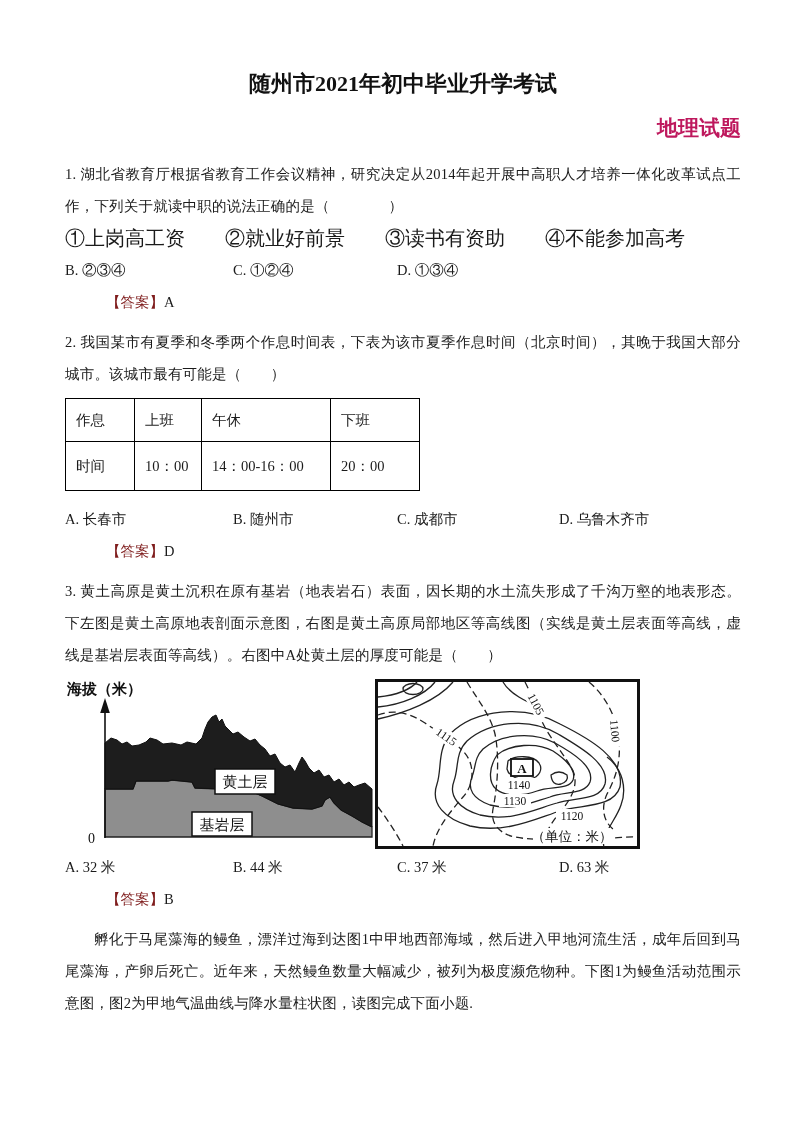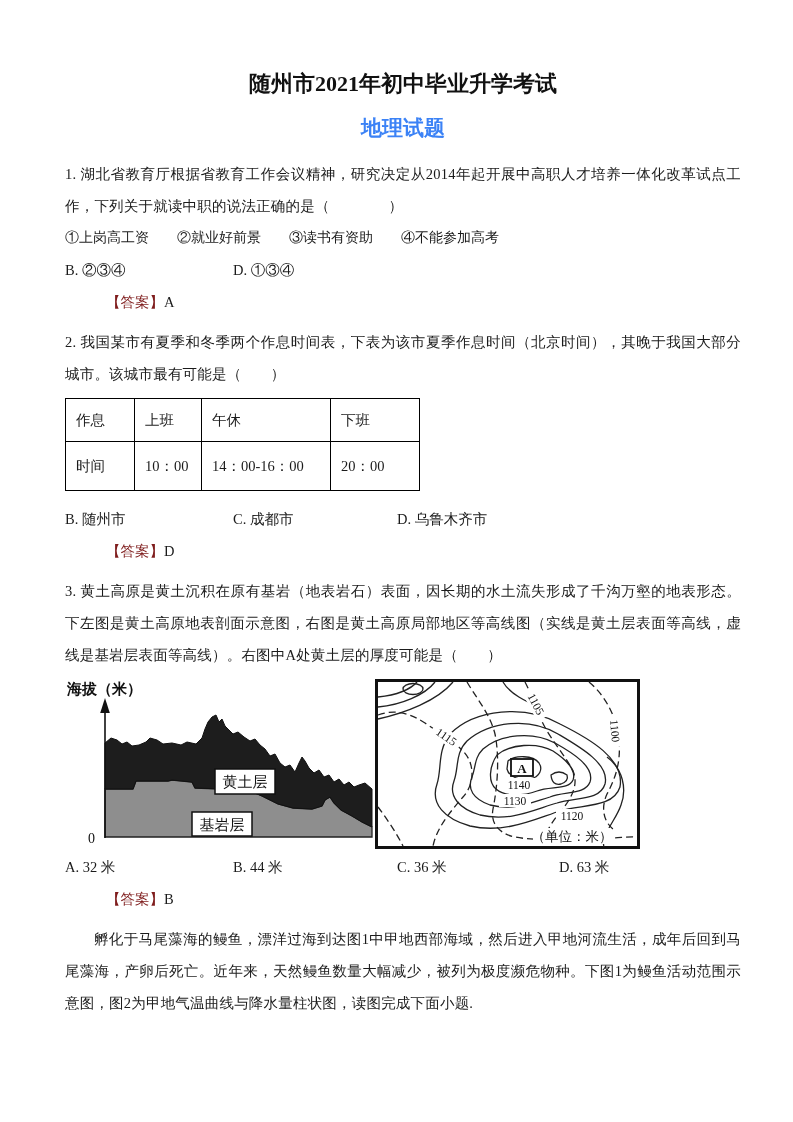--- a/index.html
+++ b/index.html
@@ -4,24 +4,24 @@
 <style>
   html,body{margin:0;padding:0;background:#ffffff;}
   body{
     width:793px;height:1122px;
     font-family:"Liberation Serif","DejaVu Serif",serif;
     color:#1b1b1b;
     -webkit-font-smoothing:antialiased;
   }
   .page{box-sizing:border-box;width:793px;height:1122px;padding:58px 52px 0 65px;overflow:hidden;}
   .doc-title{margin:12px 0 0 0;font-size:22px;line-height:28px;font-weight:bold;text-align:center;color:#111;}
-  .doc-subtitle{margin:16px 0 16px 0;font-size:21px;line-height:28px;font-weight:bold;text-align:center;color:#3b82f6;}
+  .doc-subtitle{margin:16px 0 16px 0;font-size:21px;line-height:28px;font-weight:bold;text-align:right;color:#be185d;}
   p{margin:0;}
   .stem{margin-top:8px;font-size:14.5px;line-height:32px;text-align:justify;letter-spacing:.2px;}
-  .subitems{font-size:14px;line-height:32px;}
+  .subitems{font-size:20px;line-height:32px;}
   .options{display:grid;grid-template-columns:168px 164px 162px auto;font-size:14.5px;line-height:32px;}
   .answer{font-size:14.5px;line-height:32px;}
   .answer .ans-label{color:#7f1d1d;margin-left:41px;}
   .answer .ans-value{color:#1b1b1b;}
   table.schedule{border-collapse:collapse;margin:8px 2px 12px 0;}
   table.schedule td{
     border:1.6px solid #000;
     font-size:14.5px;
     padding:0 10px;
     vertical-align:middle;
@@ -38,20 +38,21 @@
 <div class="page">
 
   <h1 class="doc-title">随州市2021年初中毕业升学考试</h1>
   <h2 class="doc-subtitle">地理试题</h2>
 
   <section>
     <p class="stem">1. 湖北省教育厅根据省教育工作会议精神，研究决定从2014年起开展中高职人才培养一体化改革试点工作，下列关于就读中职的说法正确的是（　　　　）</p>
     <p class="subitems">①上岗高工资　　②就业好前景　　③读书有资助　　④不能参加高考</p>
     <div class="options">
       <span>B. ②③④</span>
+      <span>C. ①②④</span>
       <span>D. ①③④</span>
     </div>
     <p class="answer">
       <span class="ans-label">【答案】</span><span class="ans-value">A</span>
     </p>
   </section>
 
   <section>
     <p class="stem">2. 我国某市有夏季和冬季两个作息时间表，下表为该市夏季作息时间（北京时间），其晚于我国大部分城市。该城市最有可能是（　　）</p>
     <table class="schedule">
@@ -64,20 +65,21 @@
         </tr>
         <tr class="r1">
           <td class="c0">时间</td>
           <td class="c1">10：00</td>
           <td class="c2">14：00-16：00</td>
           <td class="c3">20：00</td>
         </tr>
       </tbody>
     </table>
     <div class="options">
+      <span>A. 长春市</span>
       <span>B. 随州市</span>
       <span>C. 成都市</span>
       <span>D. 乌鲁木齐市</span>
     </div>
     <p class="answer">
       <span class="ans-label">【答案】</span><span class="ans-value">D</span>
     </p>
   </section>
 
   <section>
@@ -153,21 +155,21 @@
         <text x="147" y="93.5" text-anchor="middle" font-size="13" font-weight="bold" fill="#111">A</text>
 
         <rect x="158" y="149" width="78" height="16" fill="#ffffff"></rect>
         <text x="197" y="162" text-anchor="middle" font-size="13.5" fill="#111">（单位：米）</text>
       </svg>
     </div>
 
     <div class="options">
       <span>A. 32 米</span>
       <span>B. 44 米</span>
-      <span>C. 36 米</span>
+      <span>C. 37 米</span>
       <span>D. 63 米</span>
     </div>
     <p class="answer">
       <span class="ans-label">【答案】</span><span class="ans-value">B</span>
     </p>
   </section>
 
   <p class="stem" style="text-indent:2em;">孵化于马尾藻海的鳗鱼，漂洋过海到达图1中甲地西部海域，然后进入甲地河流生活，成年后回到马尾藻海，产卵后死亡。近年来，天然鳗鱼数量大幅减少，被列为极度濒危物种。下图1为鳗鱼活动范围示意图，图2为甲地气温曲线与降水量柱状图，读图完成下面小题.</p>
 
 </div>

